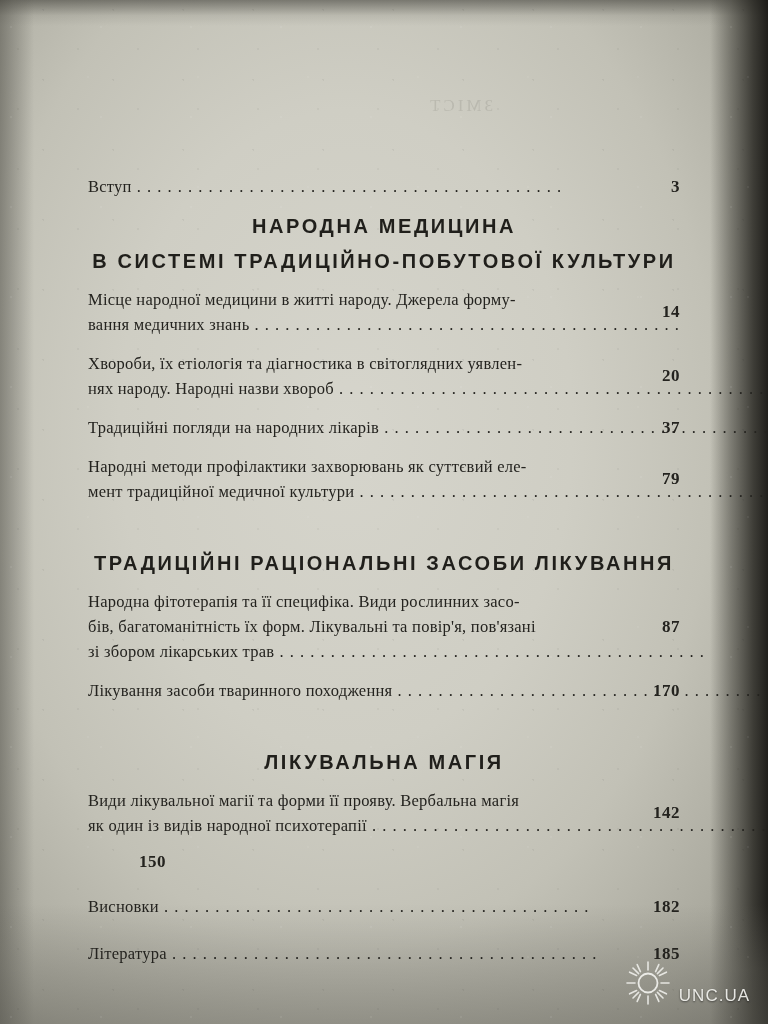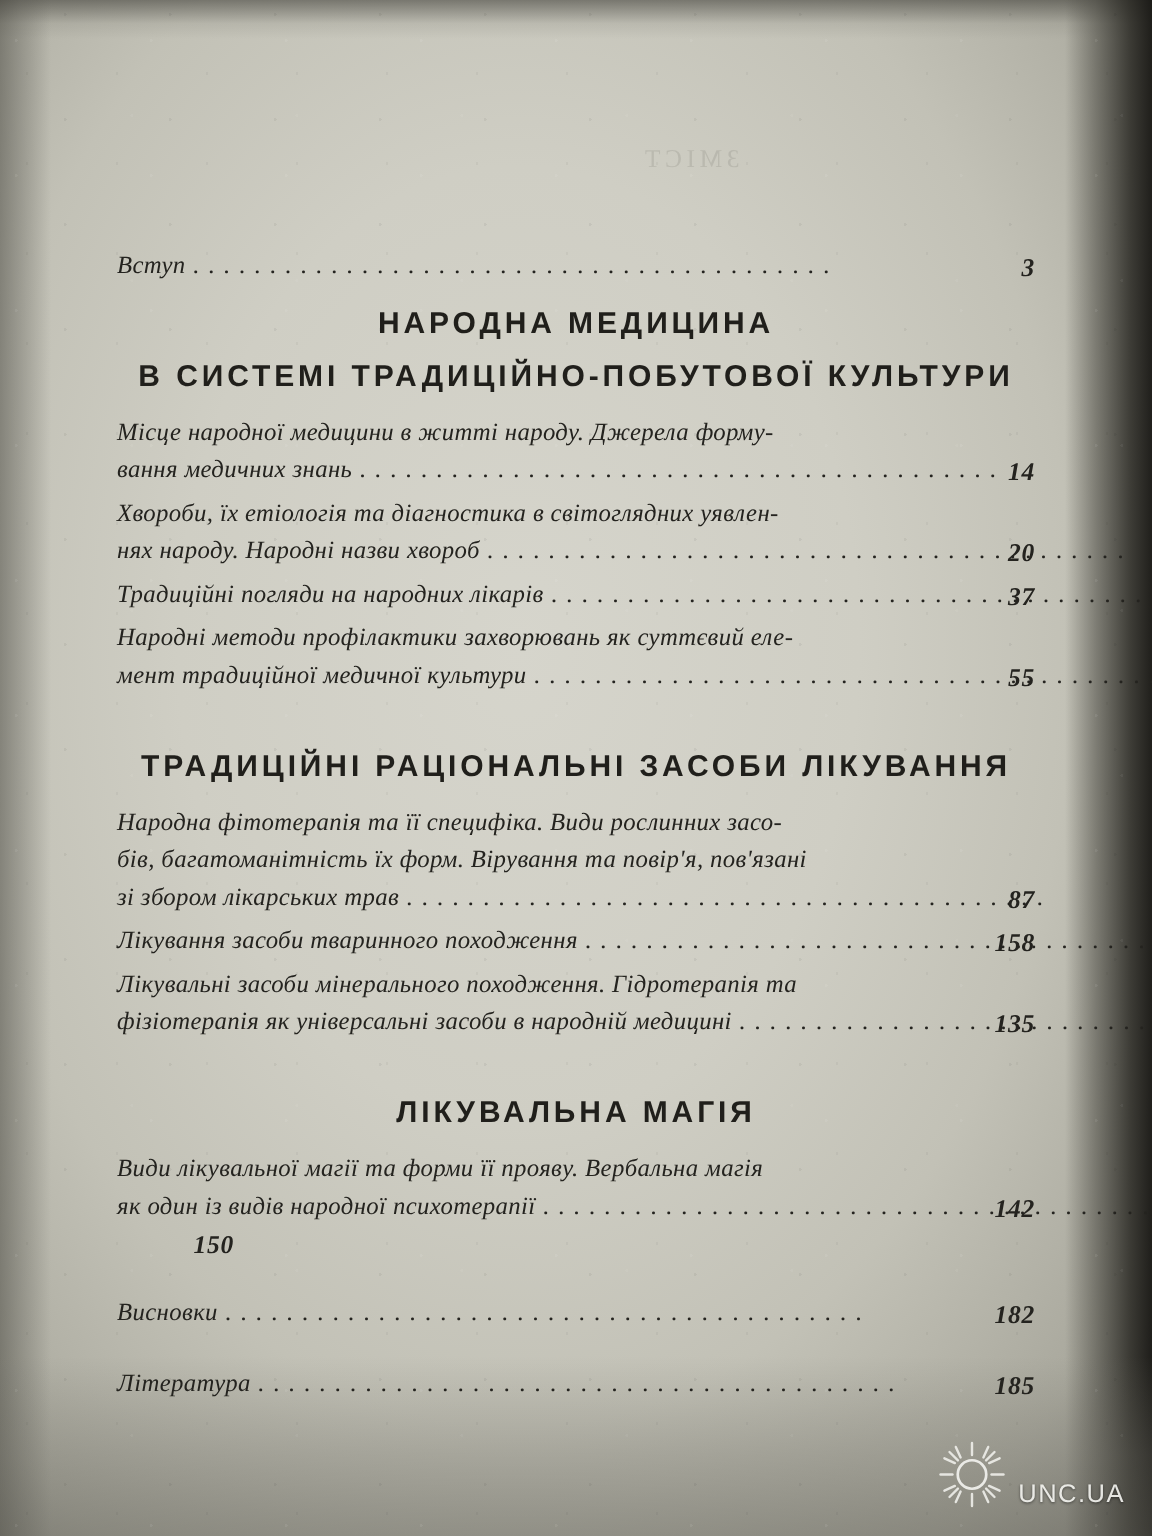--- a/index.html
+++ b/index.html
@@ -79,23 +79,22 @@
     position: absolute;
     top: 160px;
     left: 74px;
     width: 620px;
     color: #24231f;
   }
 
   .row {
     position: relative;
     display: flex;
-    align-items: flex-end;
-    margin: 4px;
-    font-style: italic;
+    align-items: center;
+    margin: 14px;
   }
   .lines {
     flex: 1 1 auto;
     min-width: 0;
   }
   .pageno {
     flex: 0 0 68px;
     text-align: right;
     font-size: 17px;
     font-weight: bold;
@@ -212,57 +211,48 @@
         <div class="pageno">37</div>
       </div>
     </div>
 
     <div class="group">
       <div class="row">
         <div class="lines">
           <div class="ln nodots">Народні методи профілактики захворювань як суттєвий еле-</div>
           <div class="ln dots">мент традиційної медичної культури</div>
         </div>
-        <div class="pageno">55</div>
+        <div class="pageno">79</div>
       </div>
     </div>
 
     <div class="spacer-md"></div>
 
     <div class="heading">ТРАДИЦІЙНІ РАЦІОНАЛЬНІ ЗАСОБИ ЛІКУВАННЯ</div>
 
     <div class="group">
       <div class="row">
         <div class="lines">
           <div class="ln nodots">Народна фітотерапія та її специфіка.  Види рослинних засо-</div>
-          <div class="ln nodots">бів, багатоманітність їх форм. Вірування та повір'я, пов'язані</div>
+          <div class="ln nodots">бів, багатоманітність їх форм. Лікувальні та повір'я, пов'язані</div>
           <div class="ln dots">зі збором лікарських трав</div>
         </div>
         <div class="pageno">87</div>
       </div>
     </div>
 
     <div class="group">
       <div class="row">
         <div class="lines">
           <div class="ln dots">Лікування засоби тваринного походження</div>
         </div>
-        <div class="pageno">158</div>
-      </div>
-    </div>
-
-    <div class="group">
-      <div class="row">
-        <div class="lines">
-          <div class="ln nodots">Лікувальні засоби мінерального походження. Гідротерапія та</div>
-          <div class="ln dots">фізіотерапія як універсальні засоби в народній медицині</div>
-        </div>
-        <div class="pageno">135</div>
-      </div>
-    </div>
+        <div class="pageno">170</div>
+      </div>
+    </div>
+
 
     <div class="spacer-md"></div>
 
     <div class="heading">ЛІКУВАЛЬНА МАГІЯ</div>
 
     <div class="group">
       <div class="row">
         <div class="lines">
           <div class="ln nodots">Види лікувальної магії та форми її прояву. Вербальна магія</div>
           <div class="ln dots">як один із видів народної психотерапії</div>

